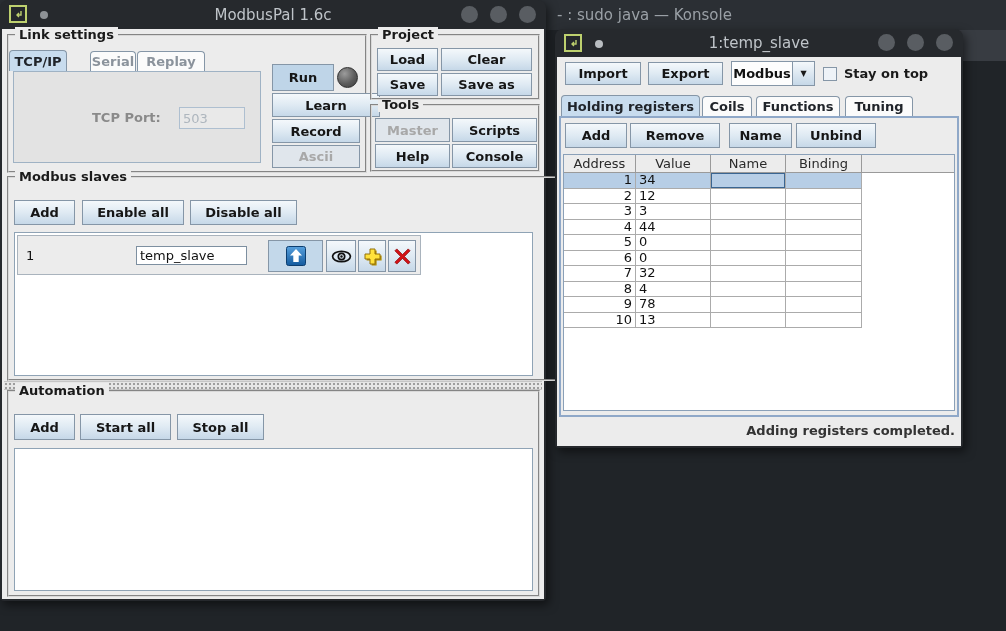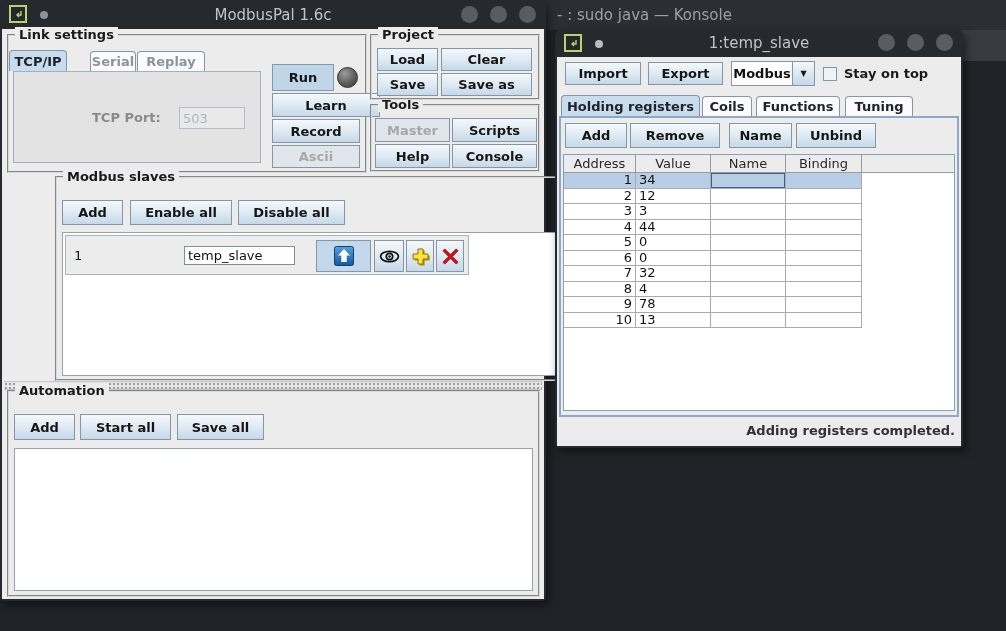--- a/index.html
+++ b/index.html
@@ -127,21 +127,21 @@
     </div>
 
     <div class="group" style="left:368px; top:5px; width:170px; height:66px;">
       <span class="group-title">Project</span>
       <div class="btn" style="left:5px;  top:12px; width:61px; height:23px;">Load</div>
       <div class="btn" style="left:69px; top:12px; width:91px; height:23px;">Clear</div>
       <div class="btn" style="left:5px;  top:37px; width:61px; height:23px;">Save</div>
       <div class="btn" style="left:69px; top:37px; width:91px; height:23px;">Save as</div>
     </div>
 
-    <div class="group" style="left:5px; top:147px; width:626px; height:205px;margin-left:48px;">
+    <div class="group" style="left:5px; top:147px; width:626px; height:205px;">
       <span class="group-title">Modbus slaves</span>
       <div class="btn" style="left:5px;   top:22px; width:61px;  height:25px;">Add</div>
       <div class="btn" style="left:181px; top:22px; width:107px; height:25px;">Disable all</div>
       <div class="btn" style="left:73px;  top:22px; width:102px; height:25px;">Enable all</div>
       <div class="list-pane" style="left:5px; top:54px; width:519px; height:144px;">
         <div class="slave-row">
           <span class="slave-id">1</span>
           <input class="txtfield" style="left: 118px; top: 10px; width: 111px; height: 19px;" readonly="" value="temp_slave">
           <span class="icon-btn toggled" style="left:250px; width:55px;">
             <svg width="20" height="20" viewBox="0 0 20 20">
@@ -176,21 +176,21 @@
         </div>
       </div>
     </div>
 
     <div class="splitter" style="left:2px; top:352px; width:538px; height:9px;"></div>
 
     <div class="group" style="left:5px; top:361px; width:533px; height:207px;">
       <span class="group-title">Automation</span>
       <div class="btn" style="left:5px;   top:22px; width:61px; height:26px;">Add</div>
       <div class="btn" style="left:71px;  top:22px; width:91px; height:26px;">Start all</div>
-      <div class="btn" style="left:168px; top:22px; width:87px; height:26px;">Save all</div>
+      <div class="btn" style="left:168px; top:22px; width:87px; height:26px;">Stop all</div>
       <div class="list-pane" style="left:5px; top:56px; width:519px; height:143px;"></div>
     </div>
 
   </div>
 </div>
 
 <div class="window" style="left:555px; top:29px; width:408px; height:419px;">
   <div class="titlebar" style="height:28px;">
     <span class="win-icon" style="top:5px;">
       <svg width="9" height="9" viewBox="0 0 9 9">

